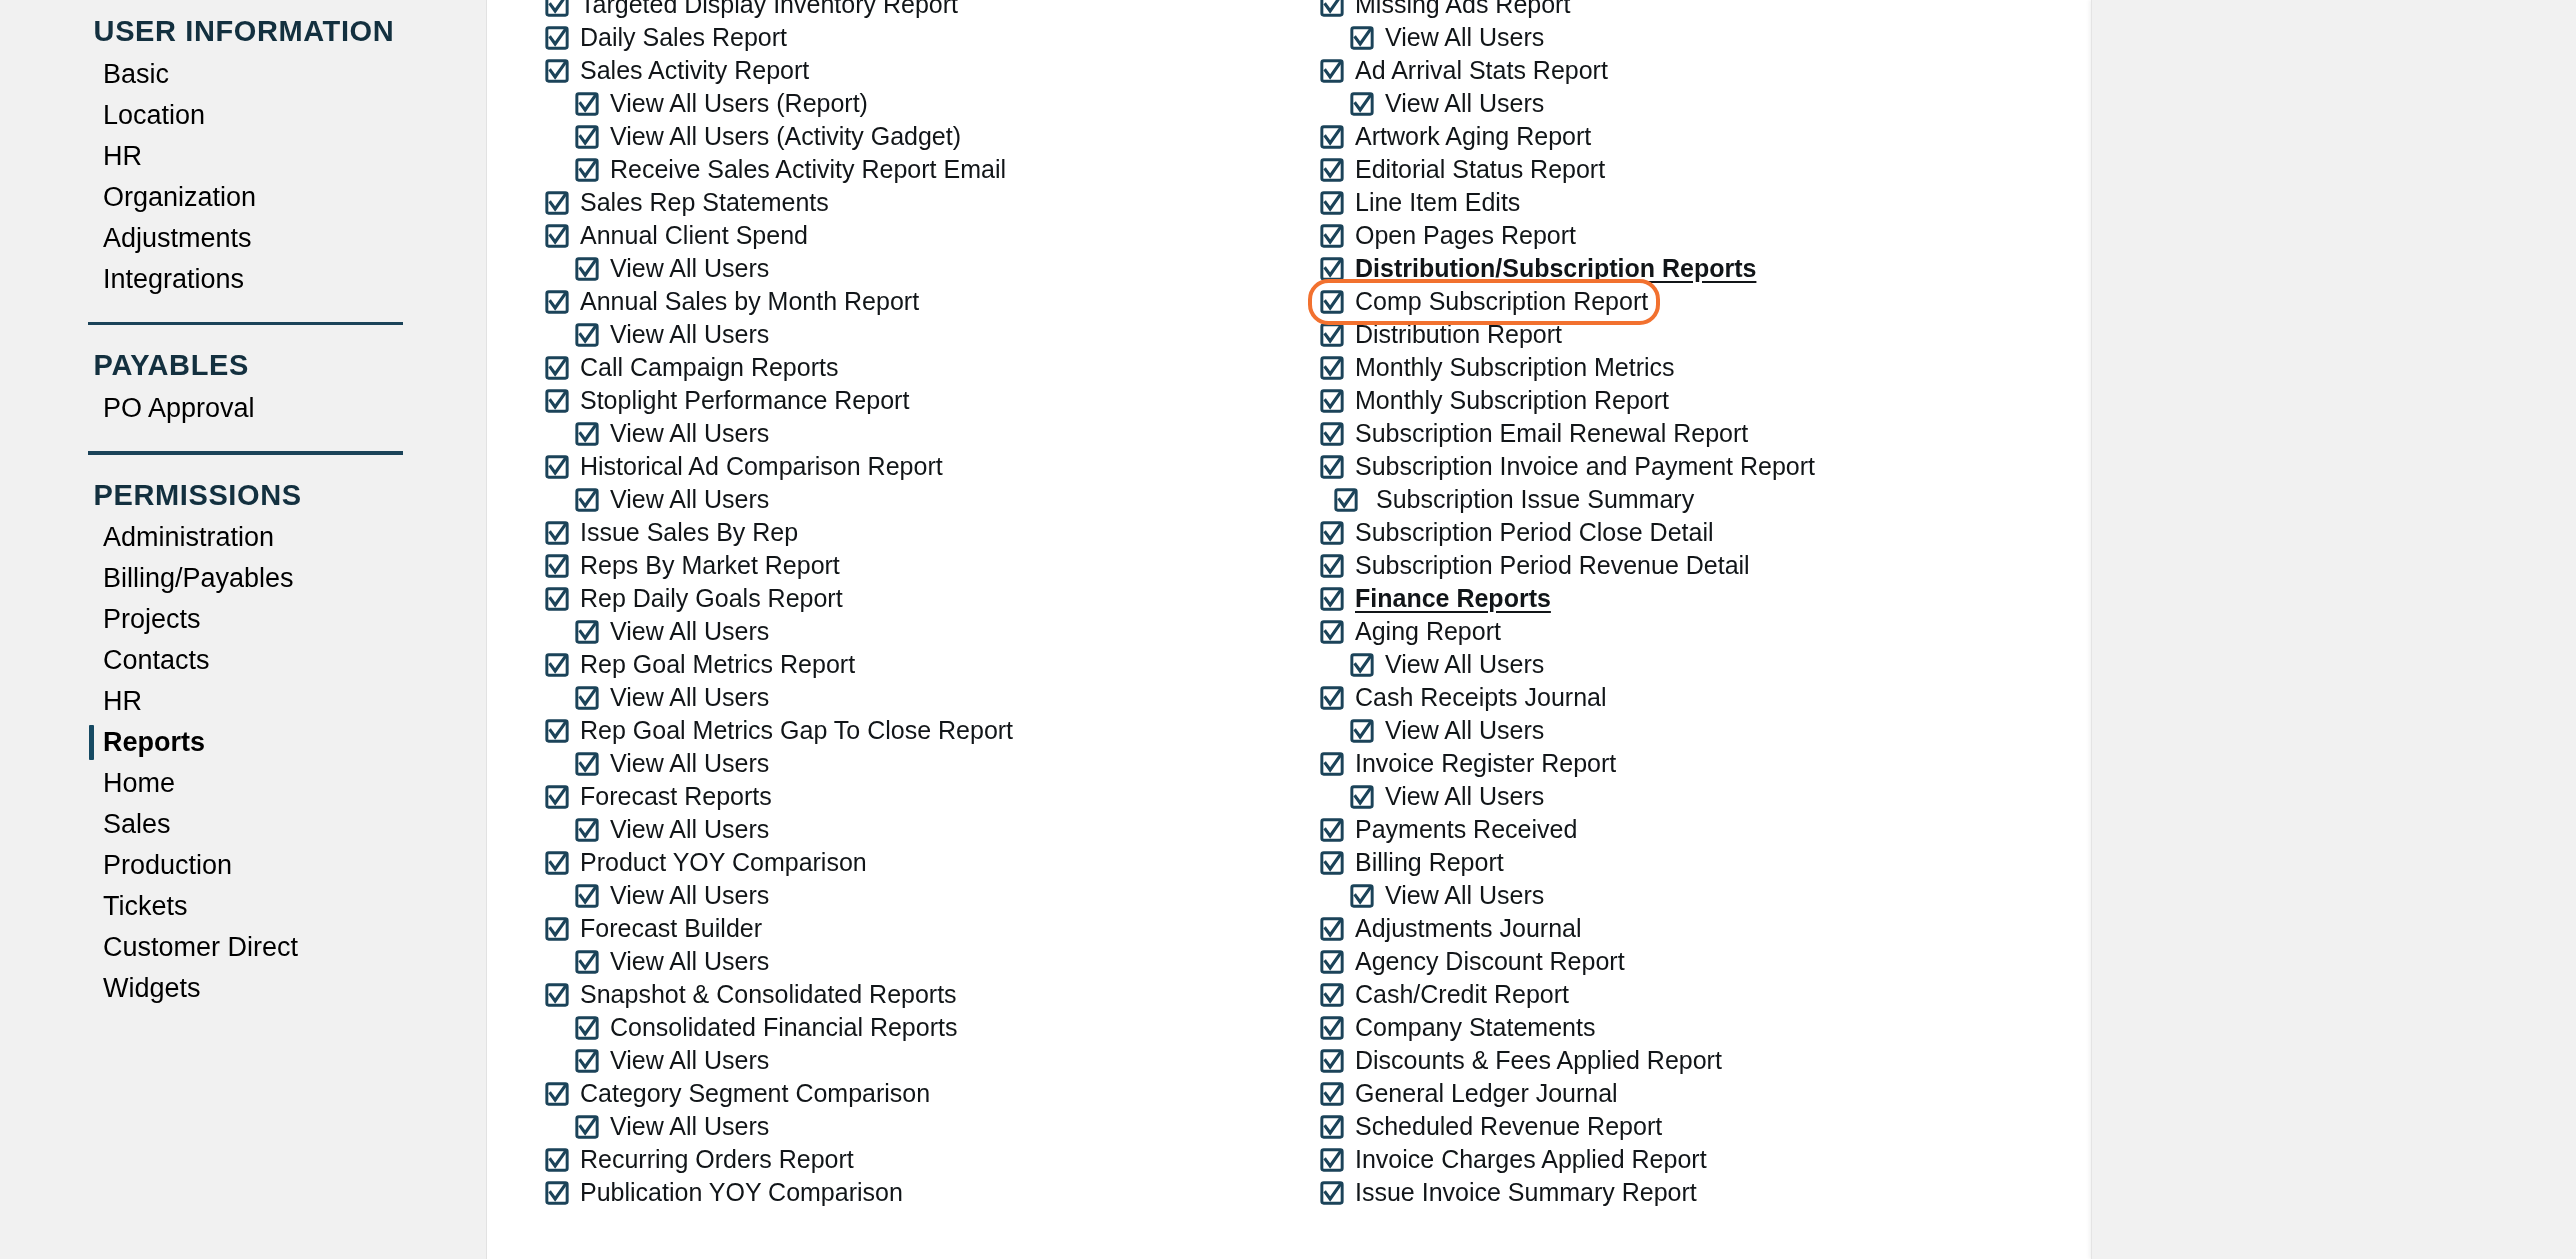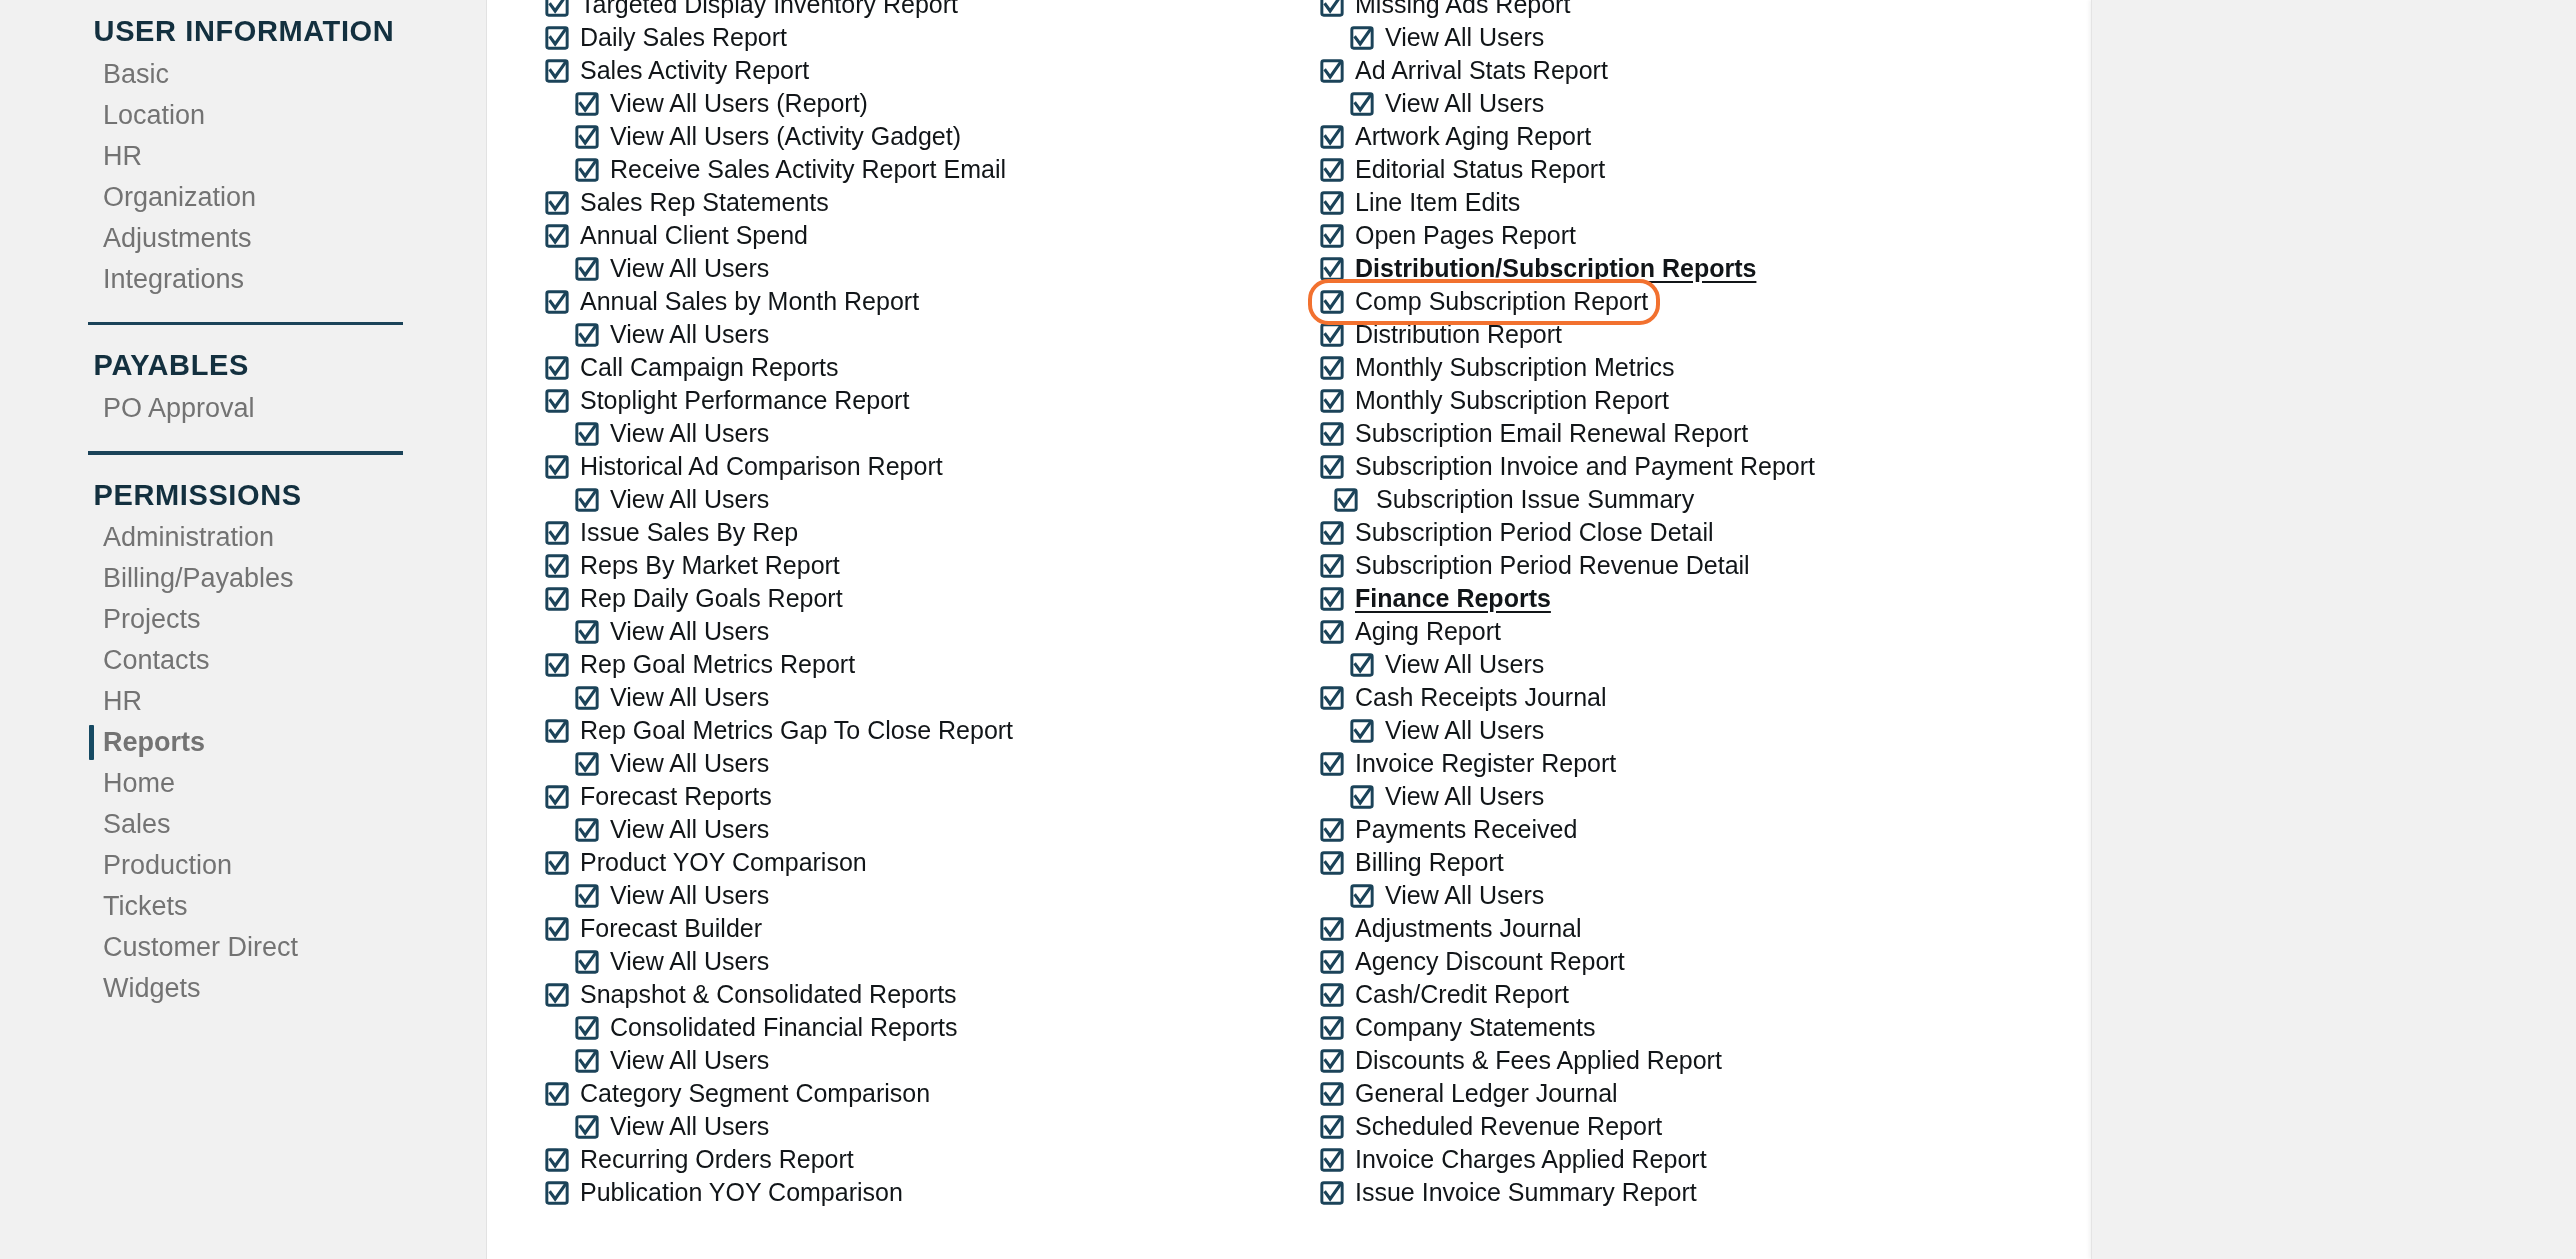--- a/index.html
+++ b/index.html
@@ -37,21 +37,21 @@
     font-size: 29px;
     font-weight: bold;
     letter-spacing: 0.6px;
     color: #13303f;
     margin: 0 0 5.6px 5.6px;
     white-space: nowrap;
   }
   .sb-item {
     position: relative;
     font-size: 27px;
-    color: #737373;
+    color: #000000;
     line-height: 41px;
     height: 41px;
     padding-left: 15px;
     white-space: nowrap;
     cursor: pointer;
   }
   .sb-item.active {
     font-weight: bold;
   }
   .sb-item.active::before {

